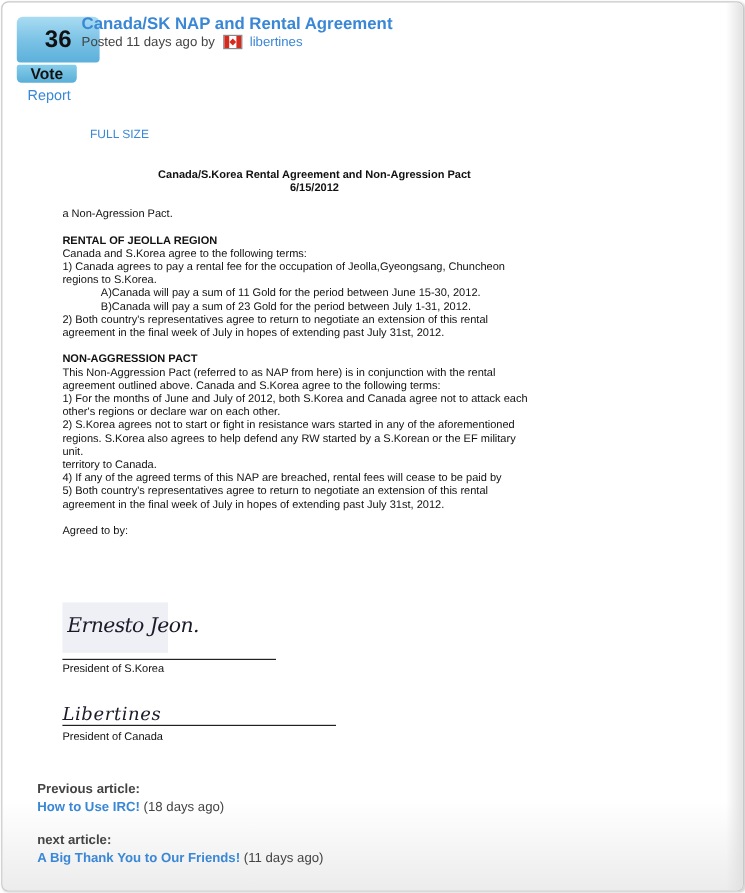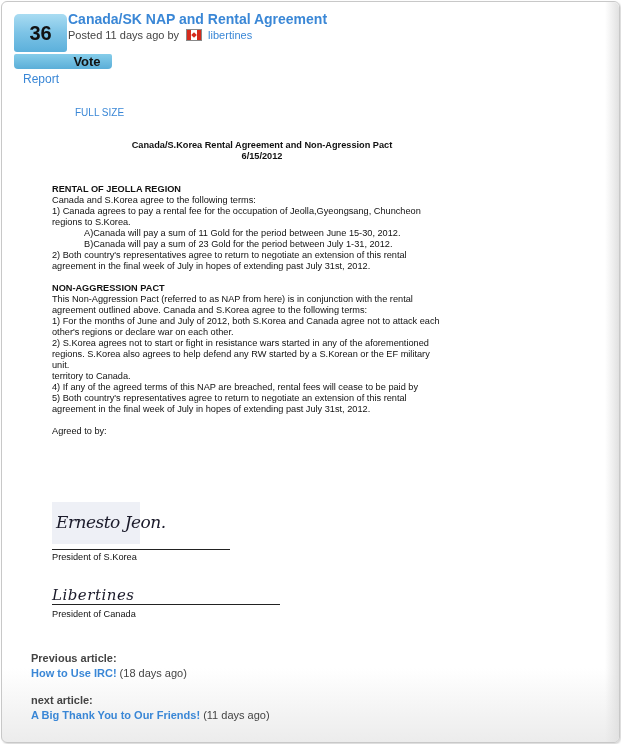--- a/index.html
+++ b/index.html
@@ -17,32 +17,31 @@
   }
   .panel::after {
     content: ""; position: absolute; right: 0; top: 0; bottom: 0; width: 14px;
     background: linear-gradient(to right, rgba(235,235,235,0), rgba(225,225,225,1));
     border-radius: 0 6px 6px 0;
   }
   .vote-box {
     position: absolute; left: 14px; top: 14px; width: 49px; height: 55px;
   }
   .vote-count {
-    position: absolute; left: 0; top: 0; width: 53px; height: 38px;
+    position: absolute; left: 0; top: 0; width: 69px; height: 38px;
     background: linear-gradient(to bottom, #a9dcf2 0%, #7cc3e6 50%, #5cb0db 100%);
     border-radius: 5px 5px 3px 3px;
     color: #111; font-weight: bold; font-size: 20px; line-height: 38px; text-align: center;
   }
   .vote-btn {
     position: absolute; left: 0; top: 40px; width: 50px; height: 15px;
     background: linear-gradient(to bottom, #86cdea 0%, #5aaed8 100%);
     border-radius: 2px 2px 4px 4px;
     color: #111; font-weight: bold; font-size: 13px; line-height: 15px; text-align: center;
     cursor: pointer;
-    padding-left: 48px;
   }
   .report {
     position: absolute; left: 23px; top: 72px;
     color: #3a87d6; font-size: 12px; text-decoration: none; cursor: pointer;
   }
   .title {
     position: absolute; left: 68px; top: 11px;
     color: #3a87d6; font-size: 14px; font-weight: bold; text-decoration: none; cursor: pointer;
   }
   .meta {
@@ -106,20 +105,21 @@
     </span>
   <a class="author">libertines</a>
 </div>
 
 <a class="fullsize">FULL SIZE</a>
 
 <div class="doc">
   <p class="doc-title">Canada/S.Korea Rental Agreement and Non-Agression Pact</p>
   <p class="doc-title">6/15/2012</p>
   <div class="gap"></div>
+  <p>a Non-Agression Pact.</p>
   <div class="gap"></div>
   <p class="h">RENTAL OF JEOLLA REGION</p>
   <p>Canada and S.Korea agree to the following terms:</p>
   <p>1) Canada agrees to pay a rental fee for the occupation of Jeolla,Gyeongsang, Chuncheon</p>
   <p>regions to S.Korea.</p>
   <p class="indent">A)Canada will pay a sum of 11 Gold for the period between June 15-30, 2012.</p>
   <p class="indent">B)Canada will pay a sum of 23 Gold for the period between July 1-31, 2012.</p>
   <p>2) Both country's representatives agree to return to negotiate an extension of this rental</p>
   <p>agreement in the final week of July in hopes of extending past July 31st, 2012.</p>
   <div class="gap"></div>

